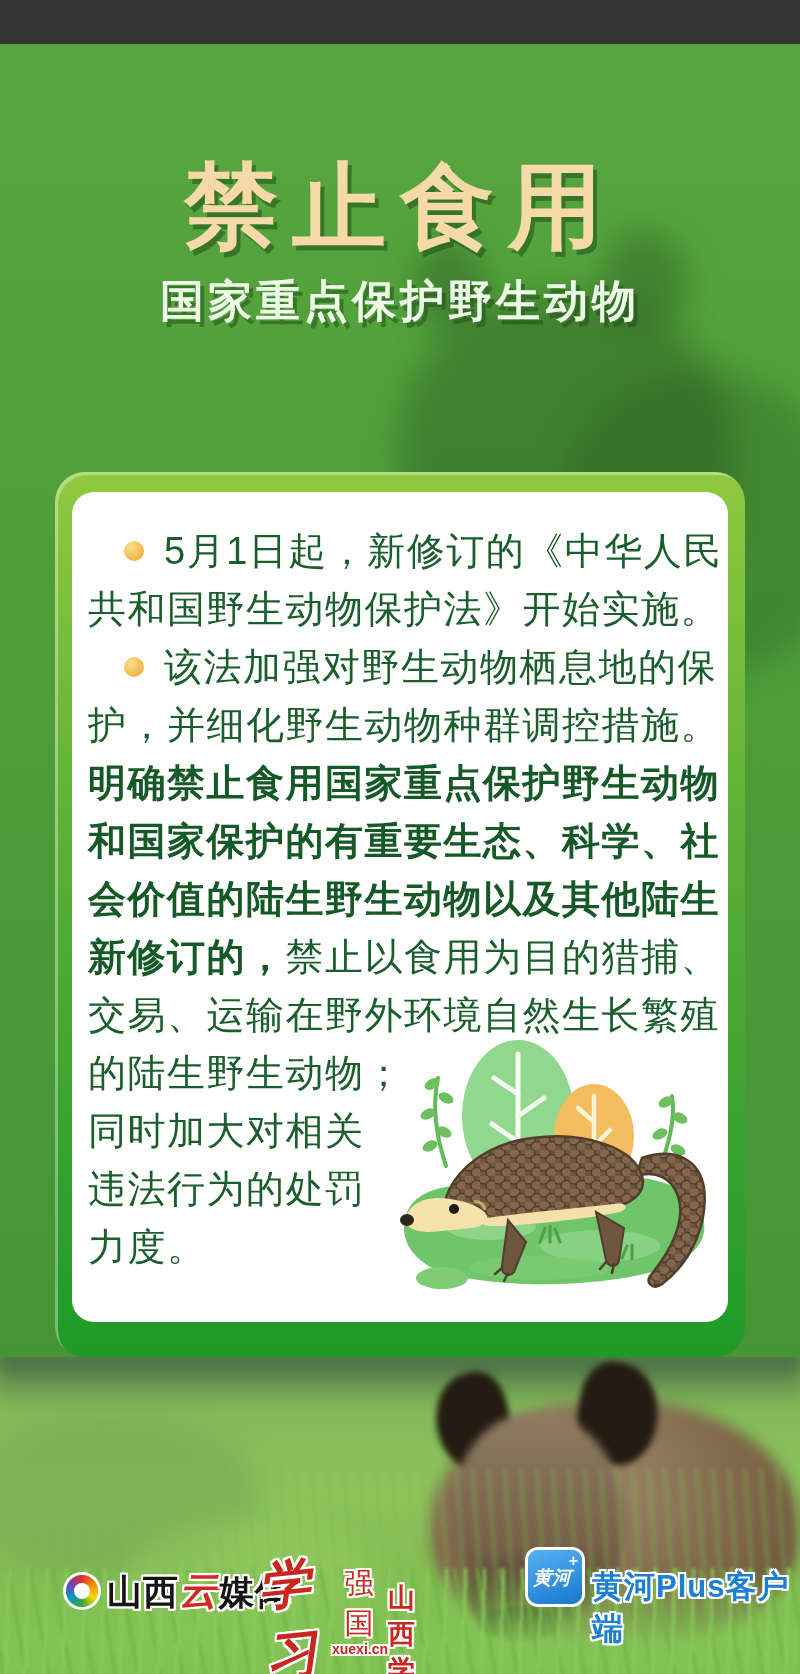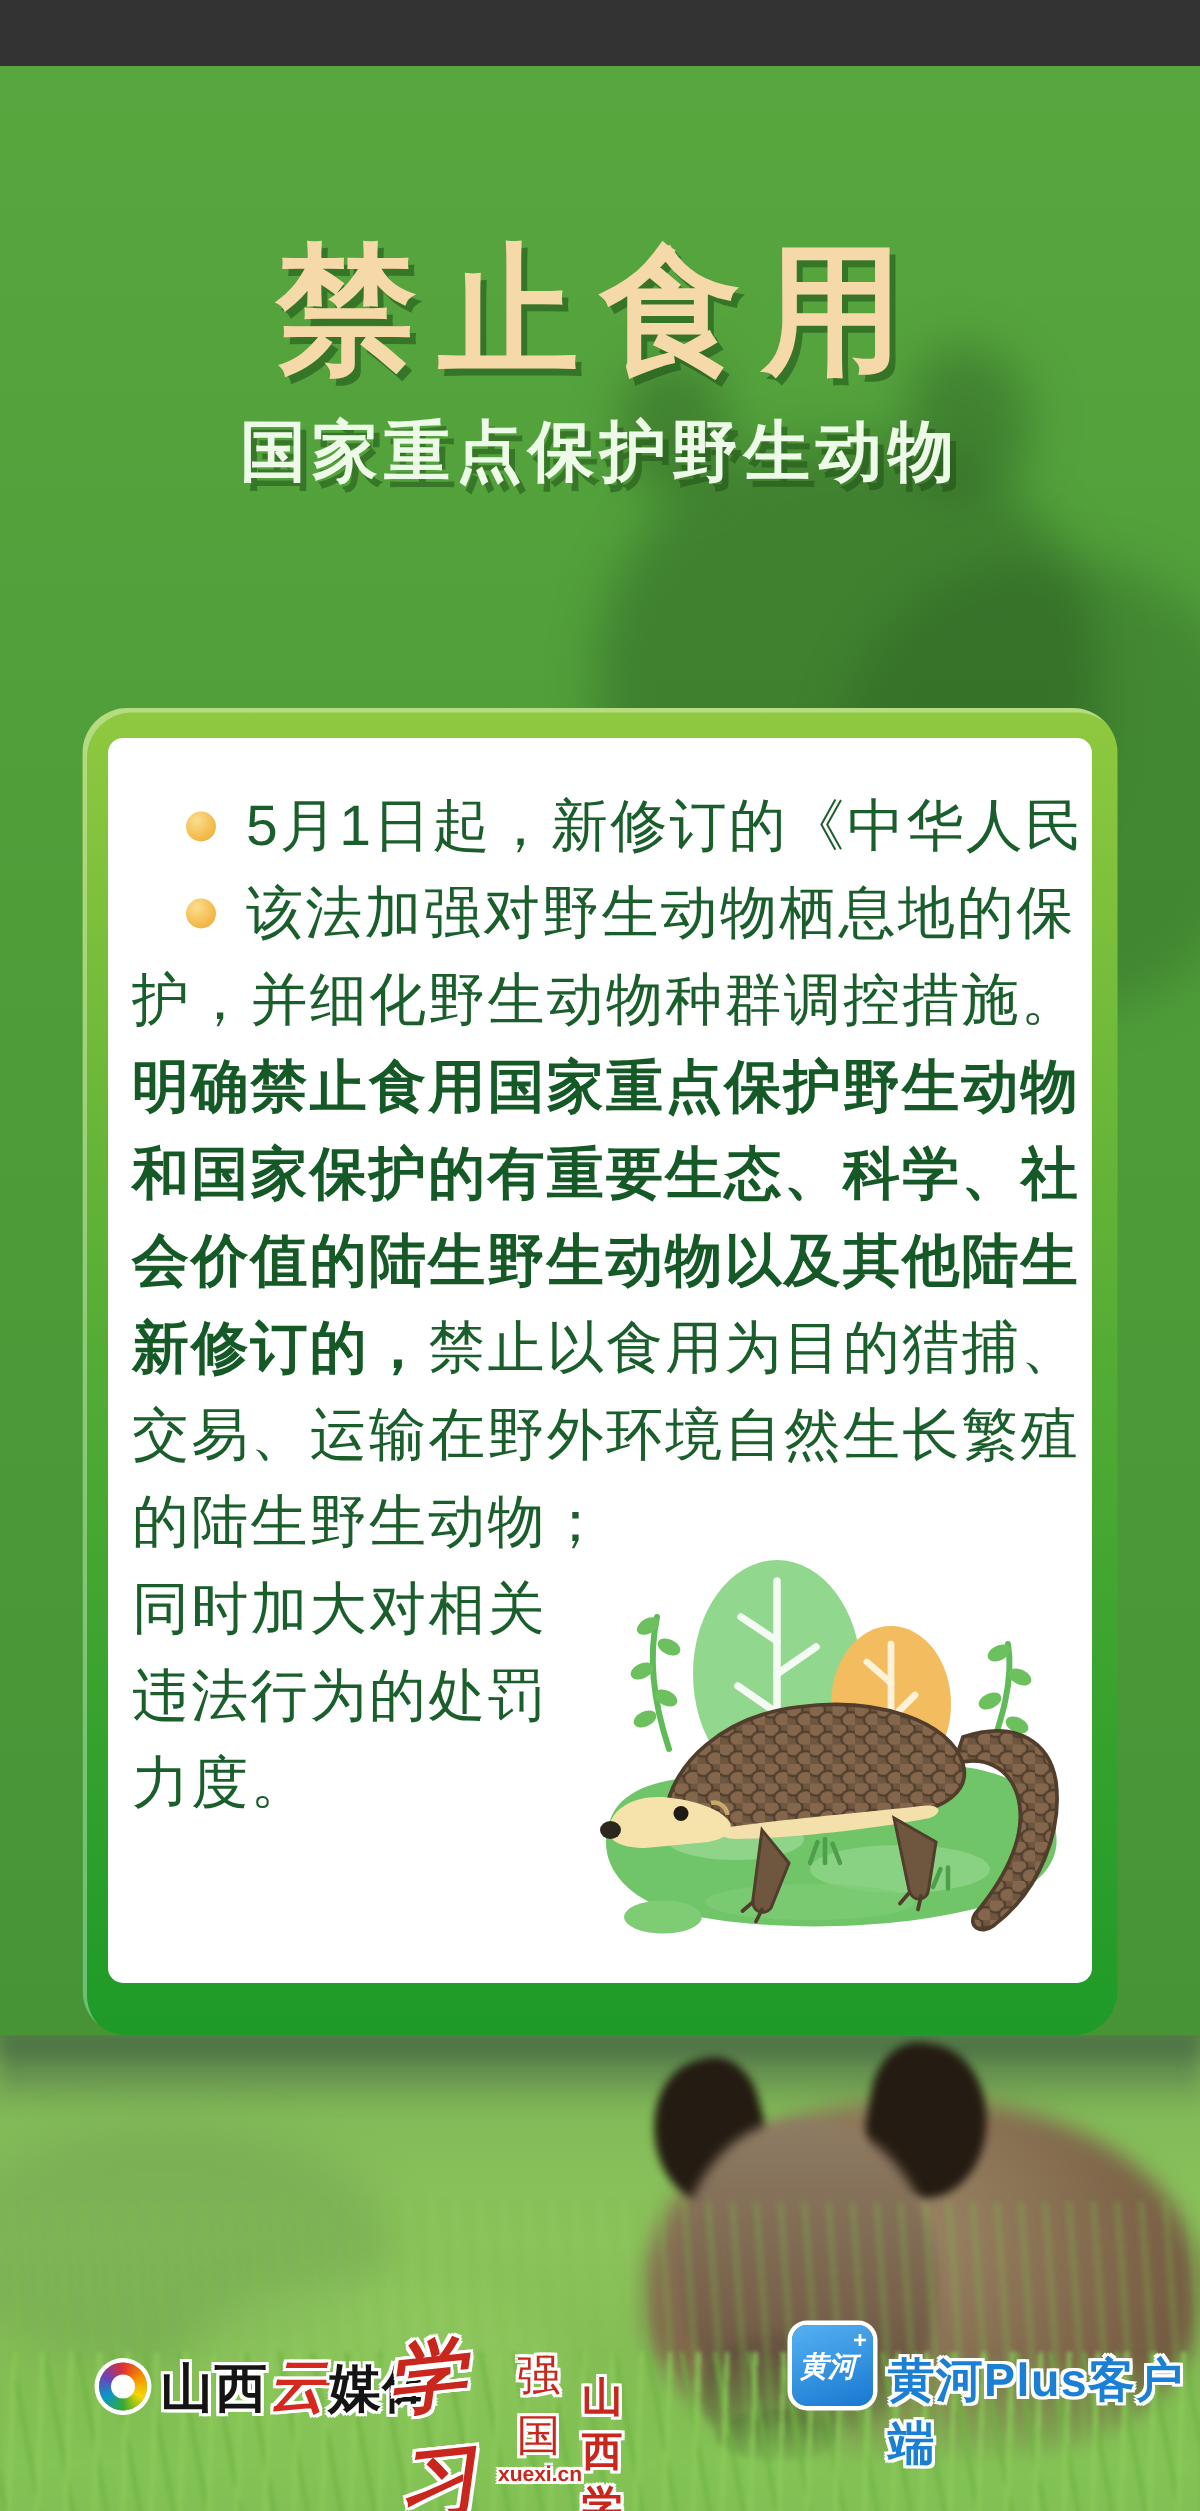--- a/index.html
+++ b/index.html
@@ -27,21 +27,21 @@
     text-shadow:4px 5px 0 rgba(28,76,20,.5);
   }
   
   .card{
     position:absolute;left:55px;top:428px;width:690px;height:885px;border-radius:30px;
     background:linear-gradient(180deg,#8FC93F 0%,#55AC35 48%,#1E9A28 100%);
     box-shadow:inset 3px 3px 0 rgba(255,255,255,.35);
   }
   .card-inner{
     position:absolute;left:17px;right:17px;top:20px;bottom:35px;
-    background:#ffffff;border-radius:10px;
+    background:#ffffff;border-radius:22px;
   }
   .card-content{
     position:absolute;left:16px;right:16px;top:30px;
     color:#1A5F2B;font-size:38px;line-height:58px;letter-spacing:1.5px;
   }
   .line{height:58px;display:flex;align-items:center;white-space:nowrap;}
   .line .b{font-weight:900;color:#14592662;}
   .line .b{color:#145926;}
   .bullet{
     flex:none;width:20px;height:20px;border-radius:50%;margin:0 20px 0 36px;
@@ -118,20 +118,23 @@
   <div class="subtitle">国家重点保护野生动物</div>
 
   <div class="card">
     <div class="card-inner">
       <div class="card-content">
         <div class="line">
           <span class="bullet"></span>
           <span>5月1日起，新修订的《中华人民</span>
         </div>
         <div class="line">
+          <span>共和国野生动物保护法》开始实施。</span>
+        </div>
+        <div class="line">
           <span class="bullet"></span>
           <span>该法加强对野生动物栖息地的保</span>
         </div>
         <div class="line">
           <span>护，并细化野生动物种群调控措施。</span>
         </div>
         <div class="line">
           <span class="b">明确禁止食用国家重点保护野生动物</span>
         </div>
         <div class="line">

